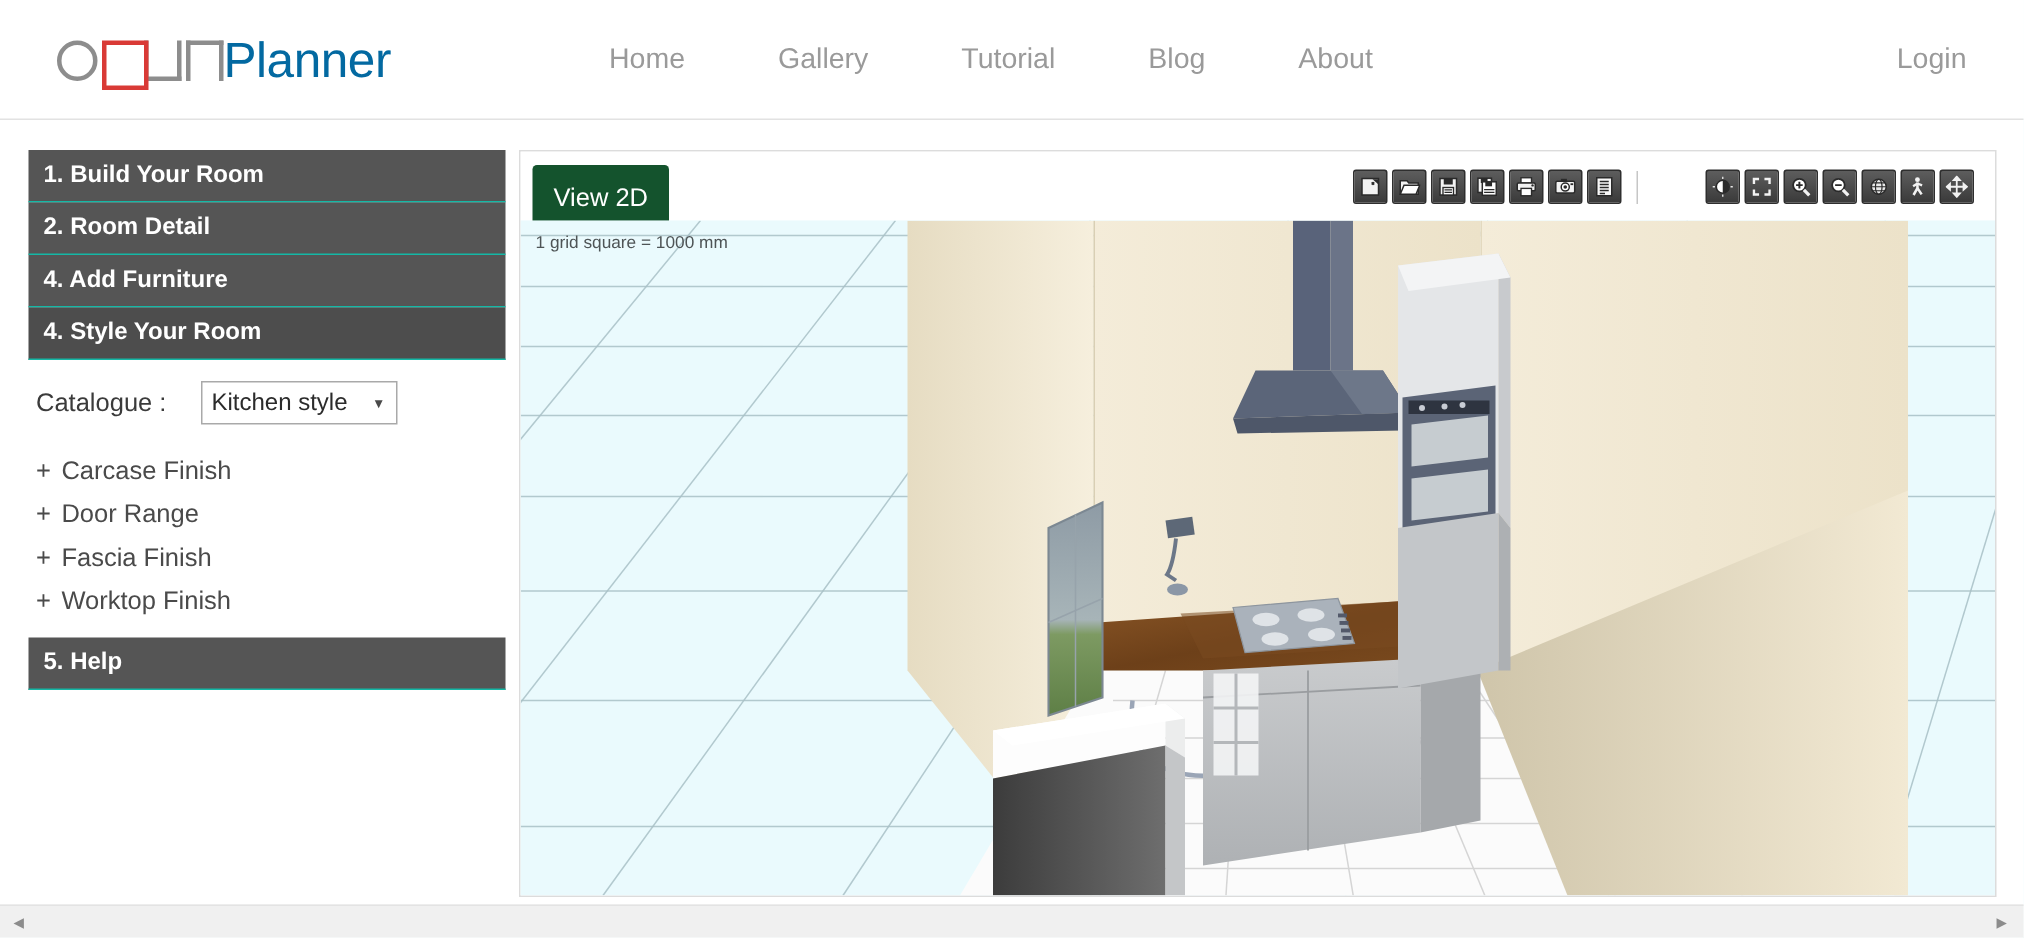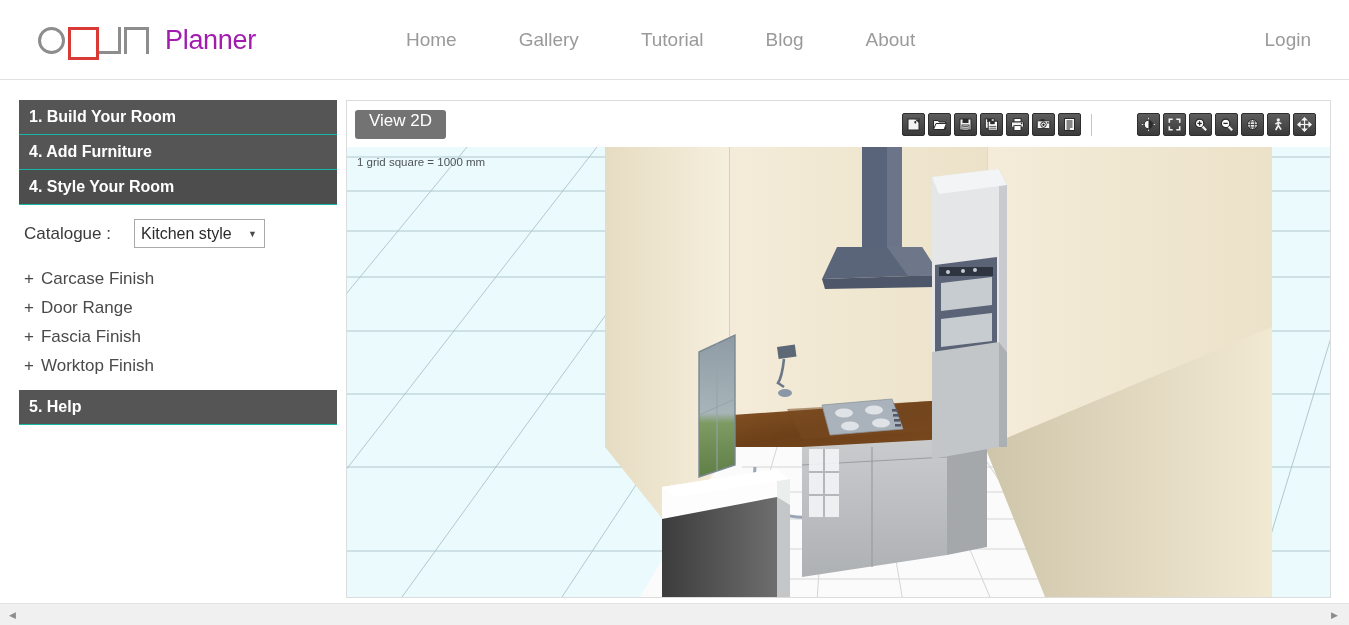--- a/index.html
+++ b/index.html
@@ -68,23 +68,22 @@
     border: 3.5px solid #8d8d8d;
     border-top: 0;
   }
   
   .gl-n {
     width: 25px; height: 27px;
     border: 3.5px solid #8d8d8d;
     border-bottom: 0;
   }
   .logo-word {
-    margin-left: 16px;
-    font-size: 27px;
-    color: #a21caf;
+    font-size: 33px;
+    color: #0369a1;
     font-weight: 400;
     letter-spacing: -0.3px;
   }
 
   .nav {
     position: absolute;
     left: 406px;
     top: 0;
     height: 80px;
     display: flex;
@@ -205,24 +204,24 @@
     position: absolute;
     left: 0; top: 0;
     width: 983px;
     height: 46px;
     background: #ffffff;
   }
   .view2d-btn {
     position: absolute;
     left: 8px;
     top: 9px;
-    background: #737373;
+    background: #14532d;
     color: #ffffff;
     font-size: 17px;
-    padding: 1px 14px 8px 14px;
+    padding: 12px 14px 8px 14px;
     border: 0;
     border-radius: 3px;
     cursor: pointer;
     font-family: "Liberation Sans", sans-serif;
   }
 
   .tool-group {
     position: absolute;
     top: 12px;
     display: flex;
@@ -325,20 +324,21 @@
     <a class="nav-link">Tutorial</a>
     <a class="nav-link">Blog</a>
     <a class="nav-link">About</a>
   </nav>
 
   <a class="login-link">Login</a>
 </div>
 
 <div class="sidebar">
   <div class="accordion-head">1. Build Your Room</div>
+  <div class="accordion-head">2. Room Detail</div>
   <div class="accordion-head">4. Add Furniture</div>
   <div class="accordion-head active">4. Style Your Room</div>
 
   <div class="panel-body">
     <div class="catalogue-row">
       <span class="catalogue-label">Catalogue :</span>
       <div class="select-box">
         <span>Kitchen style</span>
         <span class="select-arrow">▼</span>
       </div>

